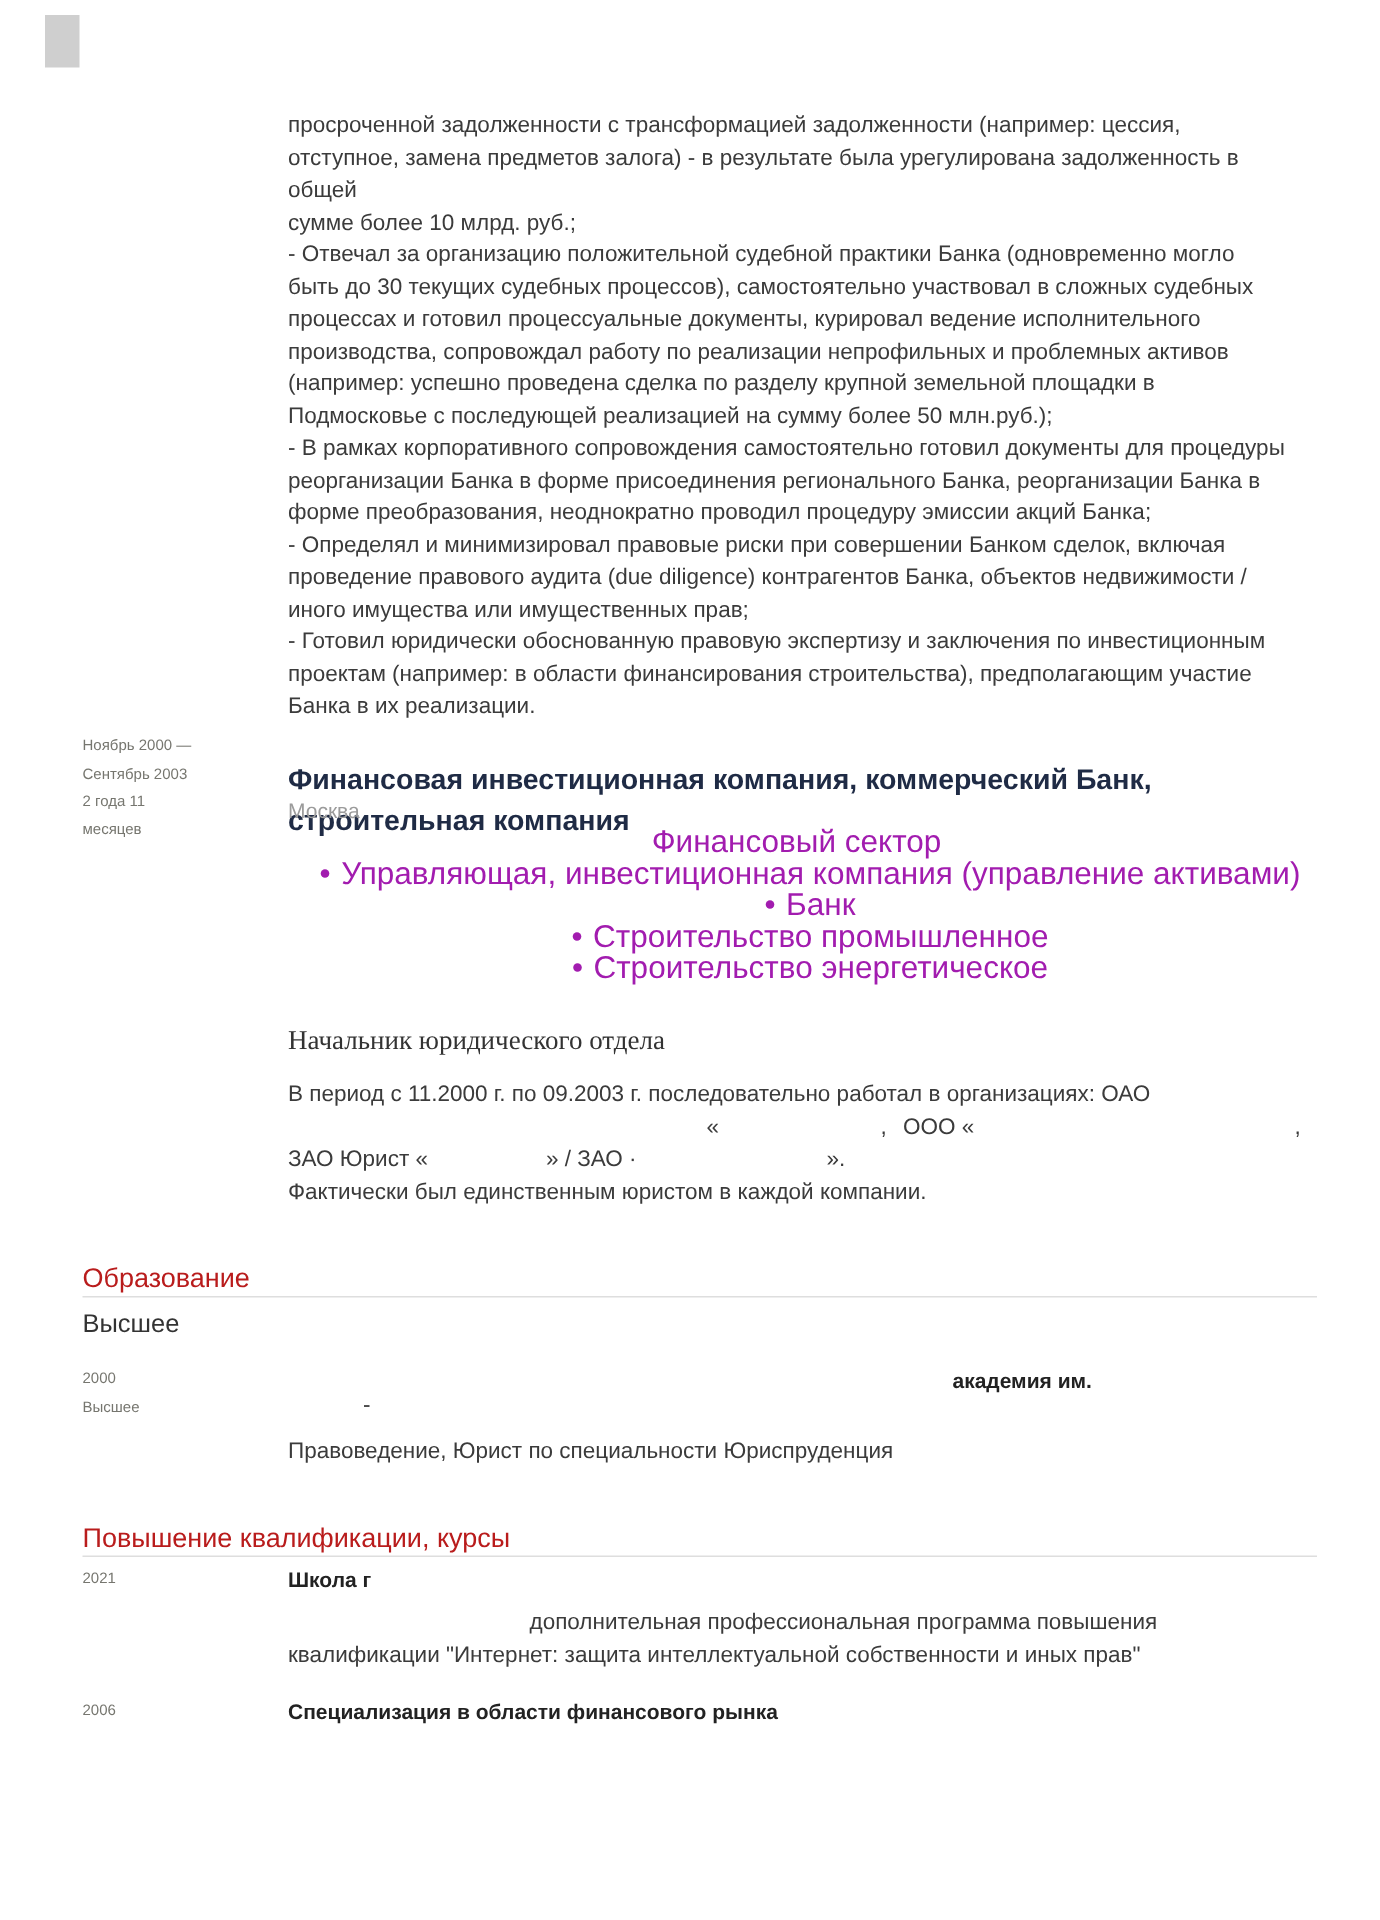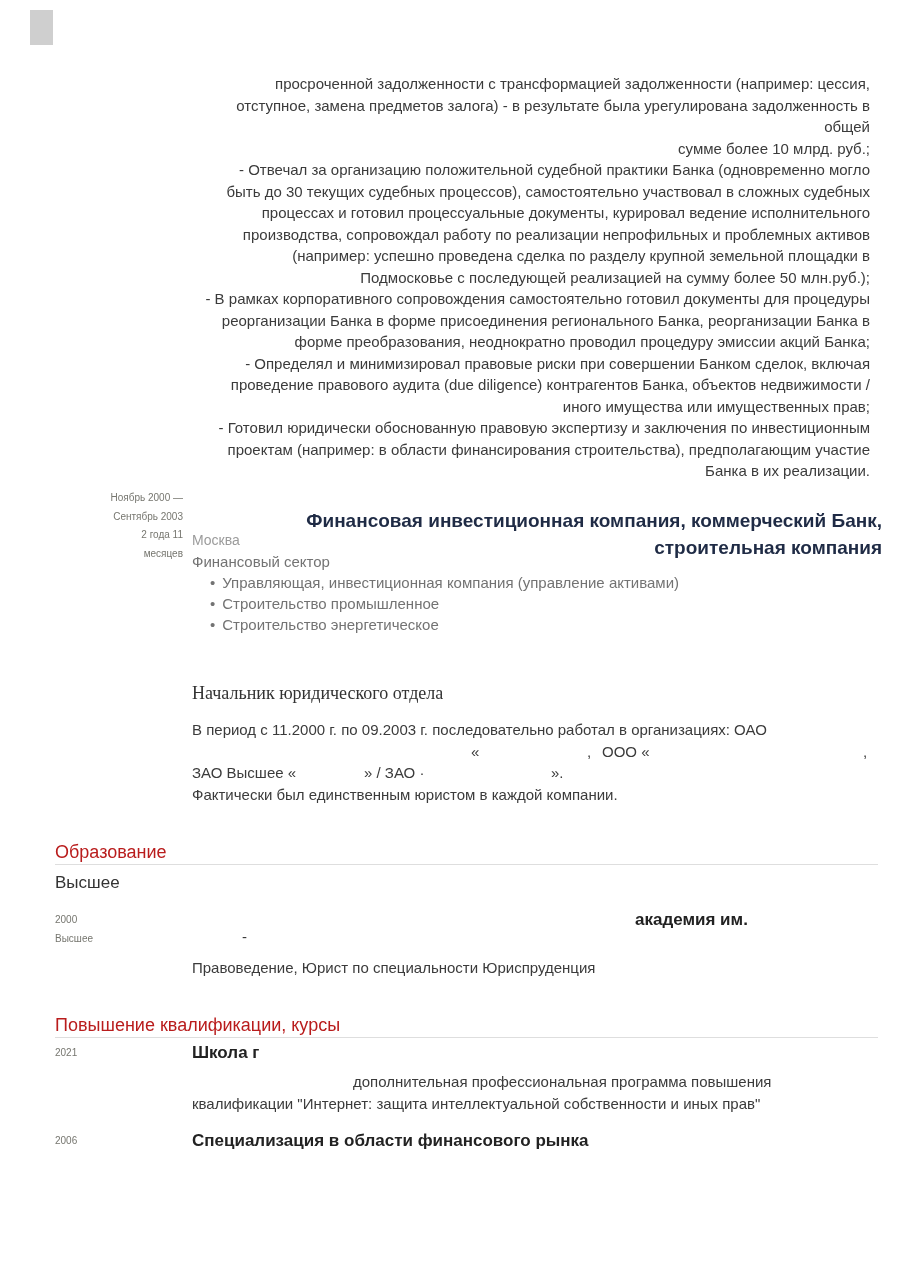--- a/index.html
+++ b/index.html
@@ -1,34 +1,34 @@
 <!DOCTYPE html>
 <html lang="ru"><head>
 <meta charset="utf-8">
 <style>
   html,body{margin:0;padding:0;background:#fff;}
   .page{position:relative;width:920px;height:1280px;background:#ffffff;
         font-family:"Liberation Sans","DejaVu Sans",sans-serif;overflow:hidden;}
-  .pre{white-space:pre-line;text-align:right;}
+  .pre{white-space:pre-line;}
   .redacted-box{position:absolute;left:30px;top:10px;width:23px;height:35px;background:#cfcfcf;}
   .para{position:absolute;left:192px;width:678px;font-size:15px;line-height:21.5px;color:#3b3b3b;}
   .side{position:absolute;left:55px;width:128px;font-size:10px;line-height:18.5px;color:#76766f;}
   .company{position:absolute;left:192px;width:690px;margin:0;font-size:19px;line-height:27px;
            font-weight:bold;color:#1f2b45;}
   .location{position:absolute;left:192px;font-size:14px;line-height:18px;color:#9b9b9b;text-align:right;}
-  .industries{position:absolute;left:192px;width:678px;font-size:15px;line-height:21px;color:#737373;}
+  .industries{position:absolute;left:192px;width:678px;font-size:21px;line-height:21px;color:#a21caf;text-align:center;}
   .iitem{padding-left:18px;}
   .iitem::before{content:"•";margin-right:7px;}
   .position{position:absolute;left:192px;font-size:18px;line-height:24px;color:#333333;font-family:Liberation Serif, serif;}
   .dline{position:relative;height:21.5px;}
   .dline span{position:absolute;top:0;white-space:nowrap;}
   .sechead{position:absolute;left:55px;font-size:18px;line-height:22px;color:#b91c1c;}
   .rule{position:absolute;left:55px;width:823px;height:1px;background:#dedede;}
   .level{position:absolute;left:55px;font-size:17px;line-height:22px;color:#333333;}
-  .boldtitle{position:absolute;font-size:17px;line-height:22px;font-weight:bold;color:#222222;white-space:nowrap;}
+  .boldtitle{position:absolute;font-size:14px;line-height:22px;font-weight:bold;color:#222222;white-space:nowrap;}
   .dash{position:absolute;font-size:15px;color:#3b3b3b;}
 </style>
 </head>
 <body>
 
 <div class="page">
 
   <div class="redacted-box"></div>
 
   <div class="para pre" style="top:73px">просроченной задолженности с трансформацией задолженности (например: цессия,
@@ -58,36 +58,37 @@
   </div>
 
   <h2 class="company pre" style="top:507px">Финансовая инвестиционная компания, коммерческий Банк,
 строительная компания</h2>
 
   <div class="location" style="top:531px">Москва</div>
 
   <div class="industries" style="top:551px">
     <div class="igroup">Финансовый сектор</div>
     <div class="iitem">Управляющая, инвестиционная компания (управление активами)</div>
+    <div class="iitem">Банк</div>
     <div class="iitem">Строительство промышленное</div>
     <div class="iitem">Строительство энергетическое</div>
   </div>
 
   <div class="position" style="top:681px">Начальник юридического отдела</div>
 
   <div class="para" style="top:719px">
     <div class="dline">В период с 11.2000 г. по 09.2003 г. последовательно работал в организациях: ОАО</div>
     <div class="dline">
       <span style="left:279px">«</span>
       <span style="left:395px">,</span>
       <span style="left:410px">ООО «</span>
       <span style="left:671px">,</span>
     </div>
     <div class="dline">
-      <span style="left:0px">ЗАО Высшее «</span>
+      <span style="left:0px">ЗАО Юрист «</span>
       <span style="left:172px">» / ЗАО ·</span>
       <span style="left:359px">».</span>
     </div>
     <div class="dline">Фактически был единственным юристом в каждой компании.</div>
   </div>
 
   <div class="sechead" style="top:841px">Образование</div>
   <div class="rule" style="top:864px"></div>
 
   <div class="level" style="top:872px">Высшее</div>

